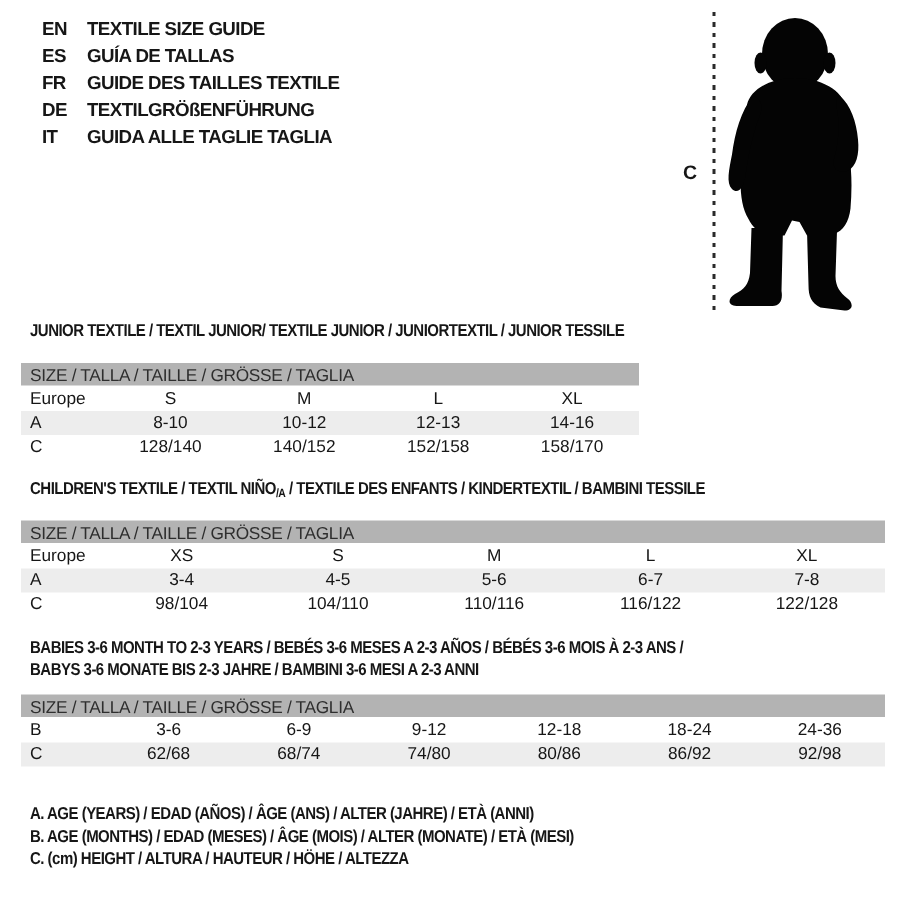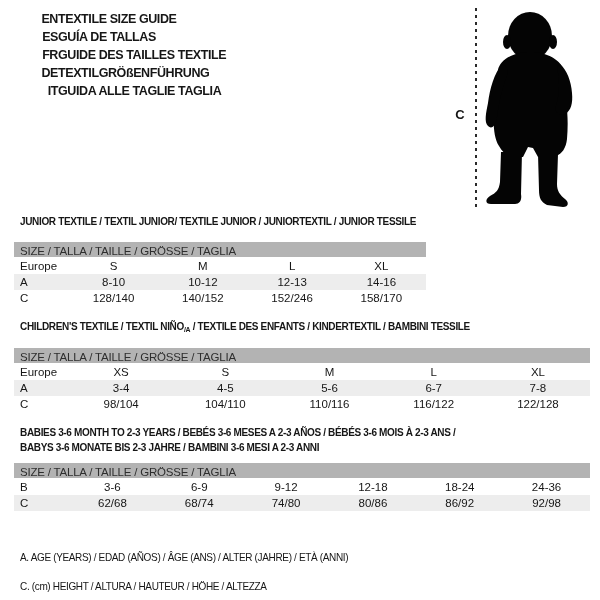--- a/index.html
+++ b/index.html
@@ -10,21 +10,21 @@
     --dotted-line:#2a2a2a;
   }
   *{margin:0;padding:0;box-sizing:border-box;}
   html,body{background:#fff;}
   body{font-family:"Liberation Sans",sans-serif;color:var(--text);}
   .canvas{position:relative;width:600px;height:600px;background:#fff;overflow:hidden;}
 
   
   .lang-block{position:absolute;left:28px;top:10px;}
   .lang-row{display:flex;line-height:18px;font-size:12.5px;font-weight:bold;letter-spacing:-0.4px;white-space:nowrap;}
-  .lang-code{display:inline-block;width:30px;text-align:right;}
+  .lang-code{display:inline-block;width:30px;}
 
   
   .dotted-line{position:absolute;left:475px;top:8px;width:2px;height:199px;
     background:repeating-linear-gradient(to bottom,var(--dotted-line) 0 3px,transparent 3px 7px);}
   .measure-label{position:absolute;left:453px;top:107px;width:14px;text-align:center;
     font-size:13px;font-weight:bold;}
   .baby-svg{position:absolute;left:481px;top:6px;}
 
   
   .table-block{position:absolute;}
@@ -37,21 +37,21 @@
     padding-left:6px;margin-top:var(--bar-gap,12px);}
   .bar-text{font-size:11.5px;letter-spacing:-0.2px;color:#2e2e2e;white-space:nowrap;text-align:center;}
   .tbl-rows{margin-top:1px;}
   .t-row{display:flex;height:16px;line-height:16px;font-size:11.5px;}
   .t-row.shaded{background:var(--shaded-row-bg);}
   .row-label{width:55px;padding-left:6px;}
   .cell{flex:1;text-align:center;}
 
   
   .footnotes{position:absolute;left:20px;top:536px;}
-  .fn-line{line-height:15px;font-size:11.5px;font-weight:normal;white-space:nowrap;margin-top:14px;}
+  .fn-line{line-height:15px;font-size:11.5px;font-weight:bold;white-space:nowrap;}
 </style>
 </head>
 <body>
 
 <div class="canvas">
 
   <div class="lang-block">
     <div class="lang-row">
       <span class="lang-code">EN</span>
       <span class="lang-label">TEXTILE SIZE GUIDE</span>
@@ -106,21 +106,21 @@
           <span class="row-label">A</span>
           <span class="cell">8-10</span>
           <span class="cell">10-12</span>
           <span class="cell">12-13</span>
           <span class="cell">14-16</span>
         </div>
         <div class="t-row">
           <span class="row-label">C</span>
           <span class="cell">128/140</span>
           <span class="cell">140/152</span>
-          <span class="cell">152/246</span>
+          <span class="cell">152/158</span>
           <span class="cell">158/170</span>
         </div>
       </div>
   </div>
 
   <div class="table-block" style="left:14px;top:319px;width:576px;--bar-gap:11px;">
     <div class="tbl-title">
         <div class="title-line"><span class="cond"><span>CHILDREN'S TEXTILE / TEXTIL NIÑO</span><span class="subscript">/A</span><span> / TEXTILE DES ENFANTS / KINDERTEXTIL / BAMBINI TESSILE</span></span></div>
       </div>
     <div class="tbl-bar">
@@ -179,16 +179,17 @@
           <span class="cell">74/80</span>
           <span class="cell">80/86</span>
           <span class="cell">86/92</span>
           <span class="cell">92/98</span>
         </div>
       </div>
   </div>
 
   <div class="footnotes">
     <div class="fn-line"><span class="cond">A. AGE (YEARS) / EDAD (AÑOS) / ÂGE (ANS) / ALTER (JAHRE) / ETÀ (ANNI)</span></div>
+    <div class="fn-line"><span class="cond">B. AGE (MONTHS) / EDAD (MESES) / ÂGE (MOIS) / ALTER (MONATE) / ETÀ (MESI)</span></div>
     <div class="fn-line"><span class="cond">C. (cm) HEIGHT / ALTURA / HAUTEUR / HÖHE / ALTEZZA</span></div>
   </div>
 
 </div>
 
 </body></html>

